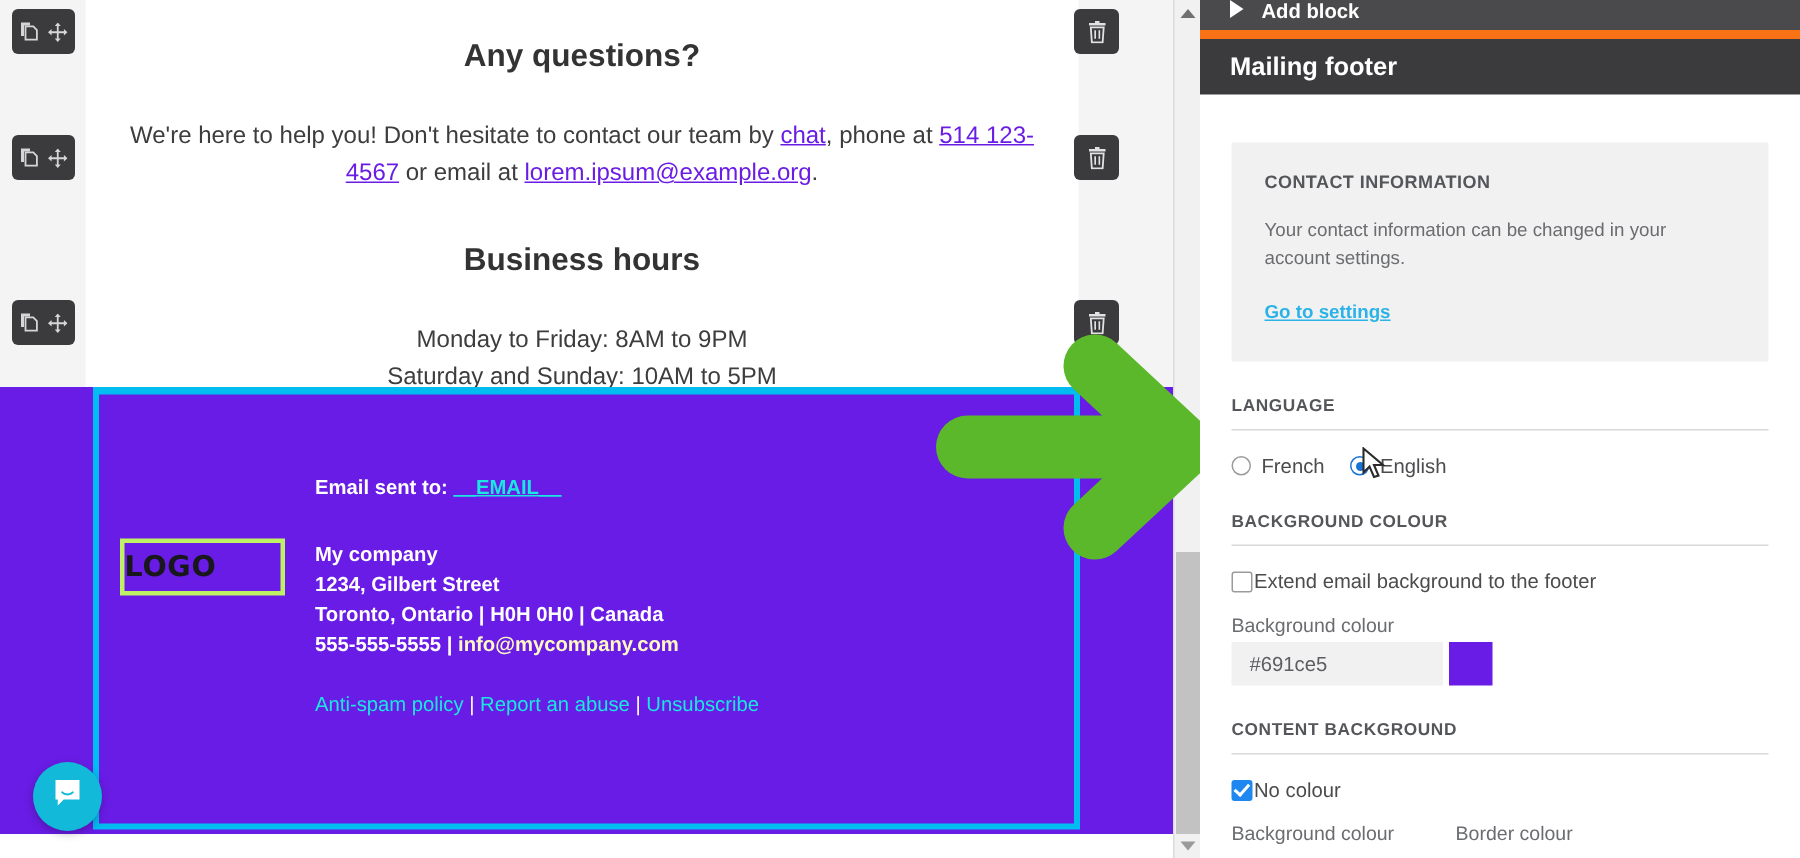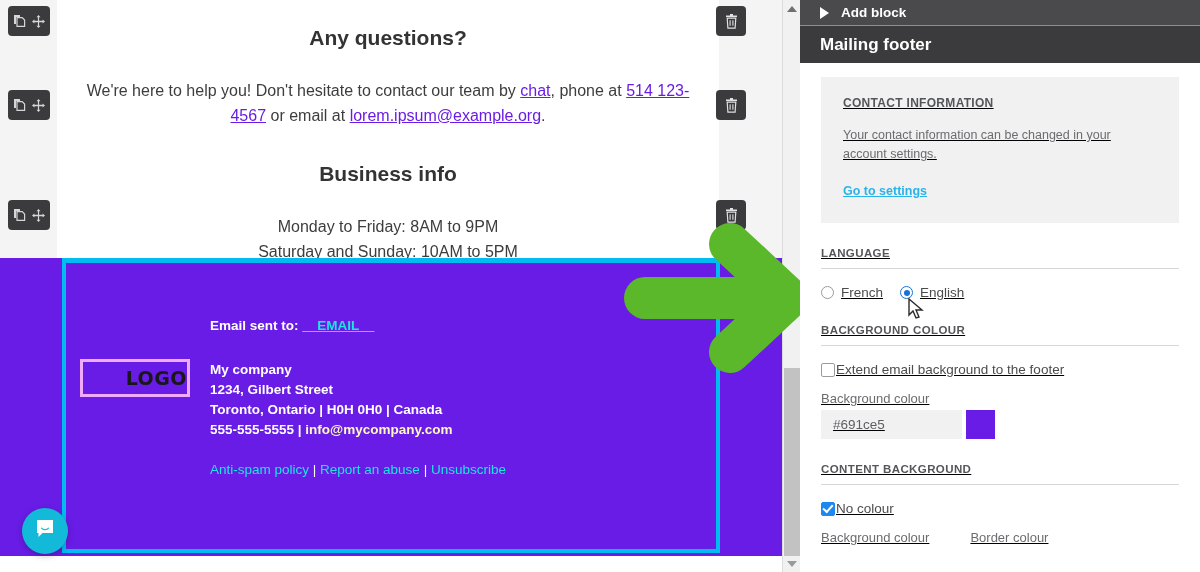--- a/index.html
+++ b/index.html
@@ -75,22 +75,22 @@
   .f-addr a { color: #fef9c3; text-decoration: none; }
   .f-legal {
     position: absolute; left: 210px; top: 203px;
     font-size: 13.5px; line-height: 18px; color: #1ae8e0;
   }
   .f-legal a { color: #1ae8e0; text-decoration: none; }
   .f-legal .sep { color: #ffffff; }
   .logo-box {
     position: absolute; left: 80px; top: 101px;
     width: 110px; height: 38px;
-    border: 3px solid #f0abfc; background: transparent;
-    display: flex; align-items: center; justify-content: flex-end;
+    border: 3px solid #bef264; background: transparent;
+    display: flex; align-items: center; justify-content: flex-start;
   }
   .logo-box span {
     font-family: "DejaVu Sans", sans-serif;
     font-weight: bold; font-size: 19px; color: #18181c;
     letter-spacing: 0.5px;
   }
 
   
   #canvas-scrollbar {
     position: absolute; left: 782px; top: 0; width: 18px; height: 572px;
@@ -129,39 +129,39 @@
     box-shadow: 0 2px 6px rgba(0,0,0,0.25);
   }
 
   
   #sidebar {
     position: absolute; left: 800px; top: 0; width: 400px; height: 572px;
     background: #ffffff; overflow: hidden;
   }
   #sb-addblock {
     height: 26px; background: #4a4a4c;
-    display: flex; align-items: center; padding: 0 0 0 20px;
-    border-bottom: 1px solid #f97316; cursor: pointer;
+    display: flex; align-items: flex-start; padding: 0 0 0 20px;
+    border-bottom: 6px solid #f97316; cursor: pointer;
   }
   #sb-addblock .caret {
     width: 0; height: 0; margin-right: 12px;
     border-top: 6px solid transparent; border-bottom: 6px solid transparent;
     border-left: 9px solid #ffffff;
   }
   #sb-addblock .lbl {
     color: #ffffff; font-size: 13.5px; font-weight: bold;
   }
   #sb-blocktitle {
     height: 37px; background: #3b3b3d;
     display: flex; align-items: center; padding: 0 20px;
   }
   #sb-blocktitle .lbl {
     color: #ffffff; font-size: 17px; font-weight: bold;
   }
-  .sb-body { padding: 14px 21px 0 21px; text-decoration: underline; }
+  .sb-body { padding: 32px 21px 0 21px; }
 
   .info-card {
     background: #f1f1f1; padding: 19px 22px 24px 22px;
   }
   .info-card-title {
     font-size: 12px; font-weight: bold; color: #55565a;
     letter-spacing: 0.3px; margin-bottom: 16px;
   }
   .info-card-text {
     font-size: 12.5px; color: #6b6c70; line-height: 19px; margin-bottom: 17px;
@@ -238,21 +238,21 @@
     <div class="gutter-right"></div>
 
     <div class="email-body">
       <div class="spacer-md"></div>
       <div class="eb-h2">Any questions?</div>
       <div class="spacer-lg"></div>
       <div class="eb-p">
         <span>We're here to help you! Don't hesitate to contact our team by </span><a class="eb-link" href="#">chat</a><span>, phone at </span><a class="eb-link" href="#">514 123-4567</a><span> or email at </span><a class="eb-link" href="#">lorem.ipsum@example.org</a><span>.</span>
       </div>
       <div class="spacer-lg"></div>
-      <div class="eb-h2">Business info</div>
+      <div class="eb-h2">Business hours</div>
       <div class="spacer-lg"></div>
       <div class="eb-p">Monday to Friday: 8AM to 9PM</div>
       <div class="eb-p">Saturday and Sunday: 10AM to 5PM</div>
     </div>
 
     <div id="footer-block" style="background: rgb(105, 28, 229);">
       <div class="logo-box">
         <span>LOGO</span>
       </div>
       <div class="footer-inner">

